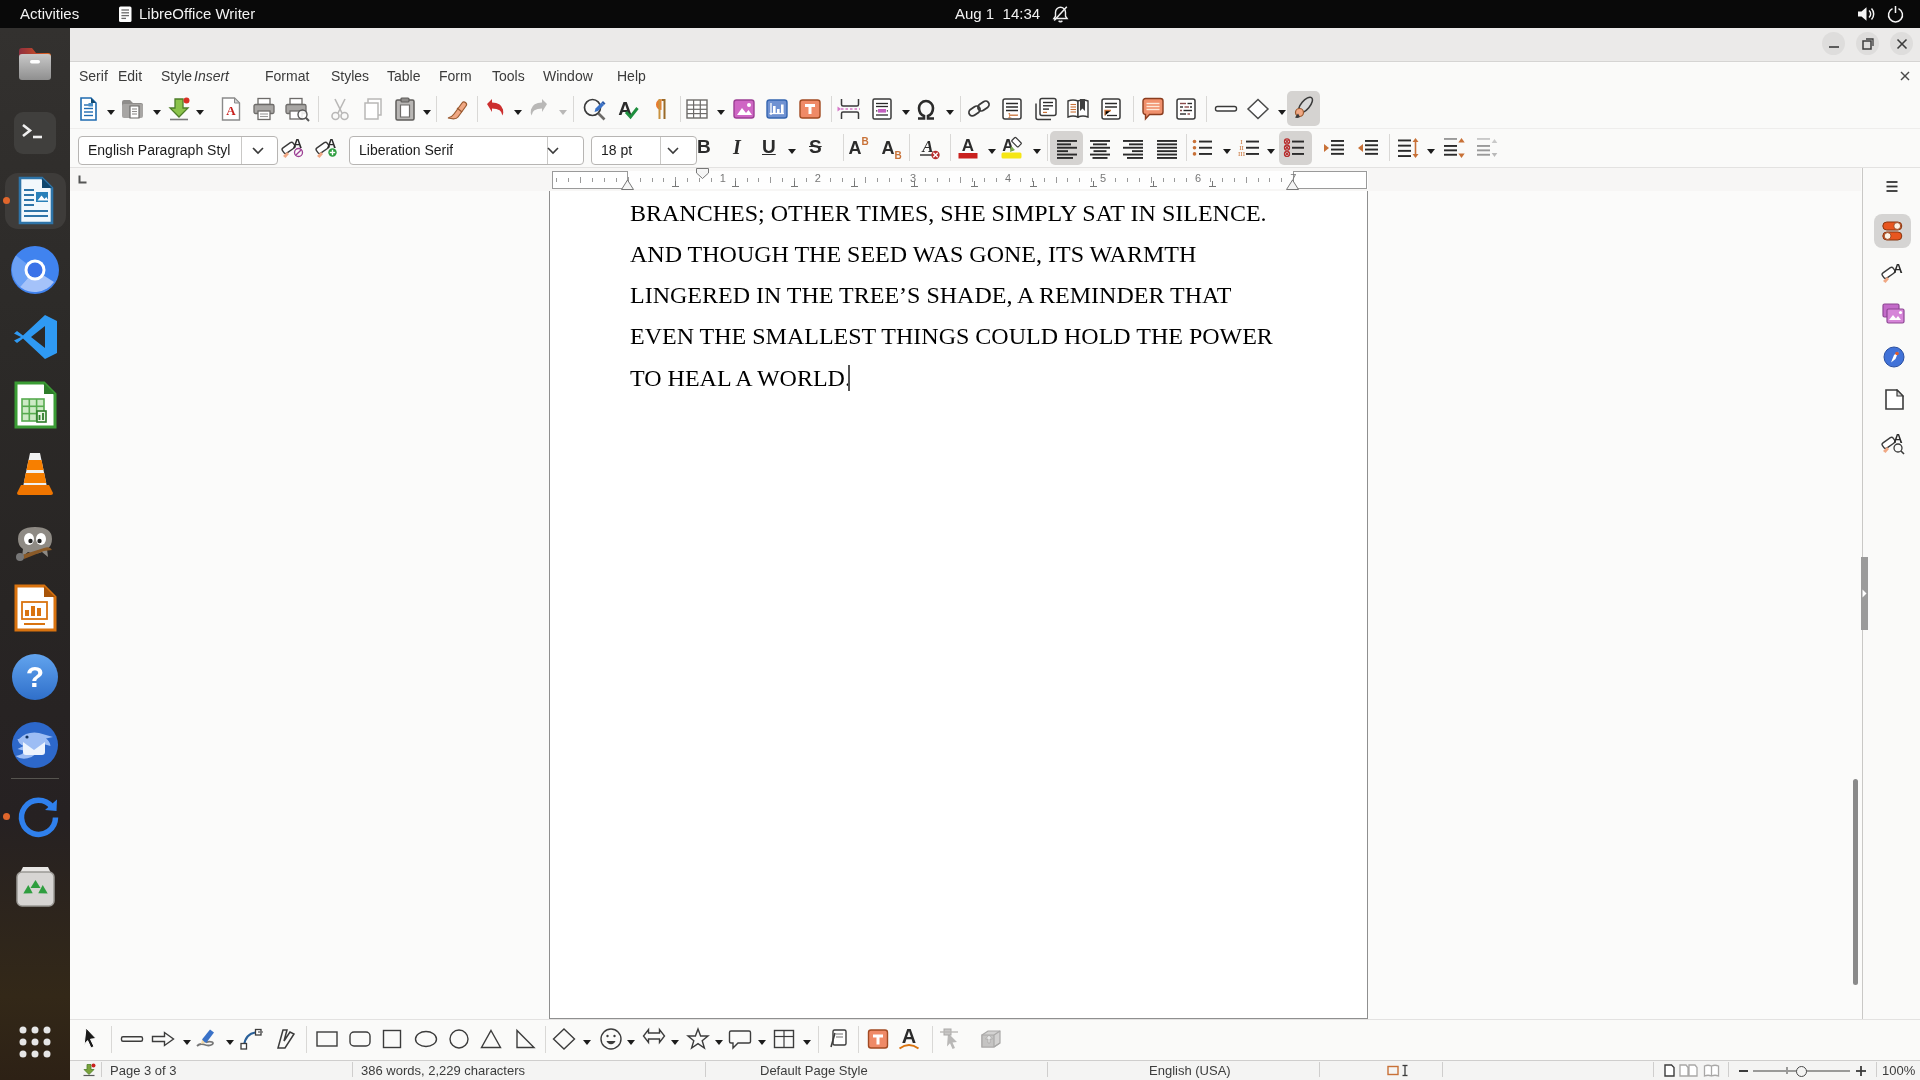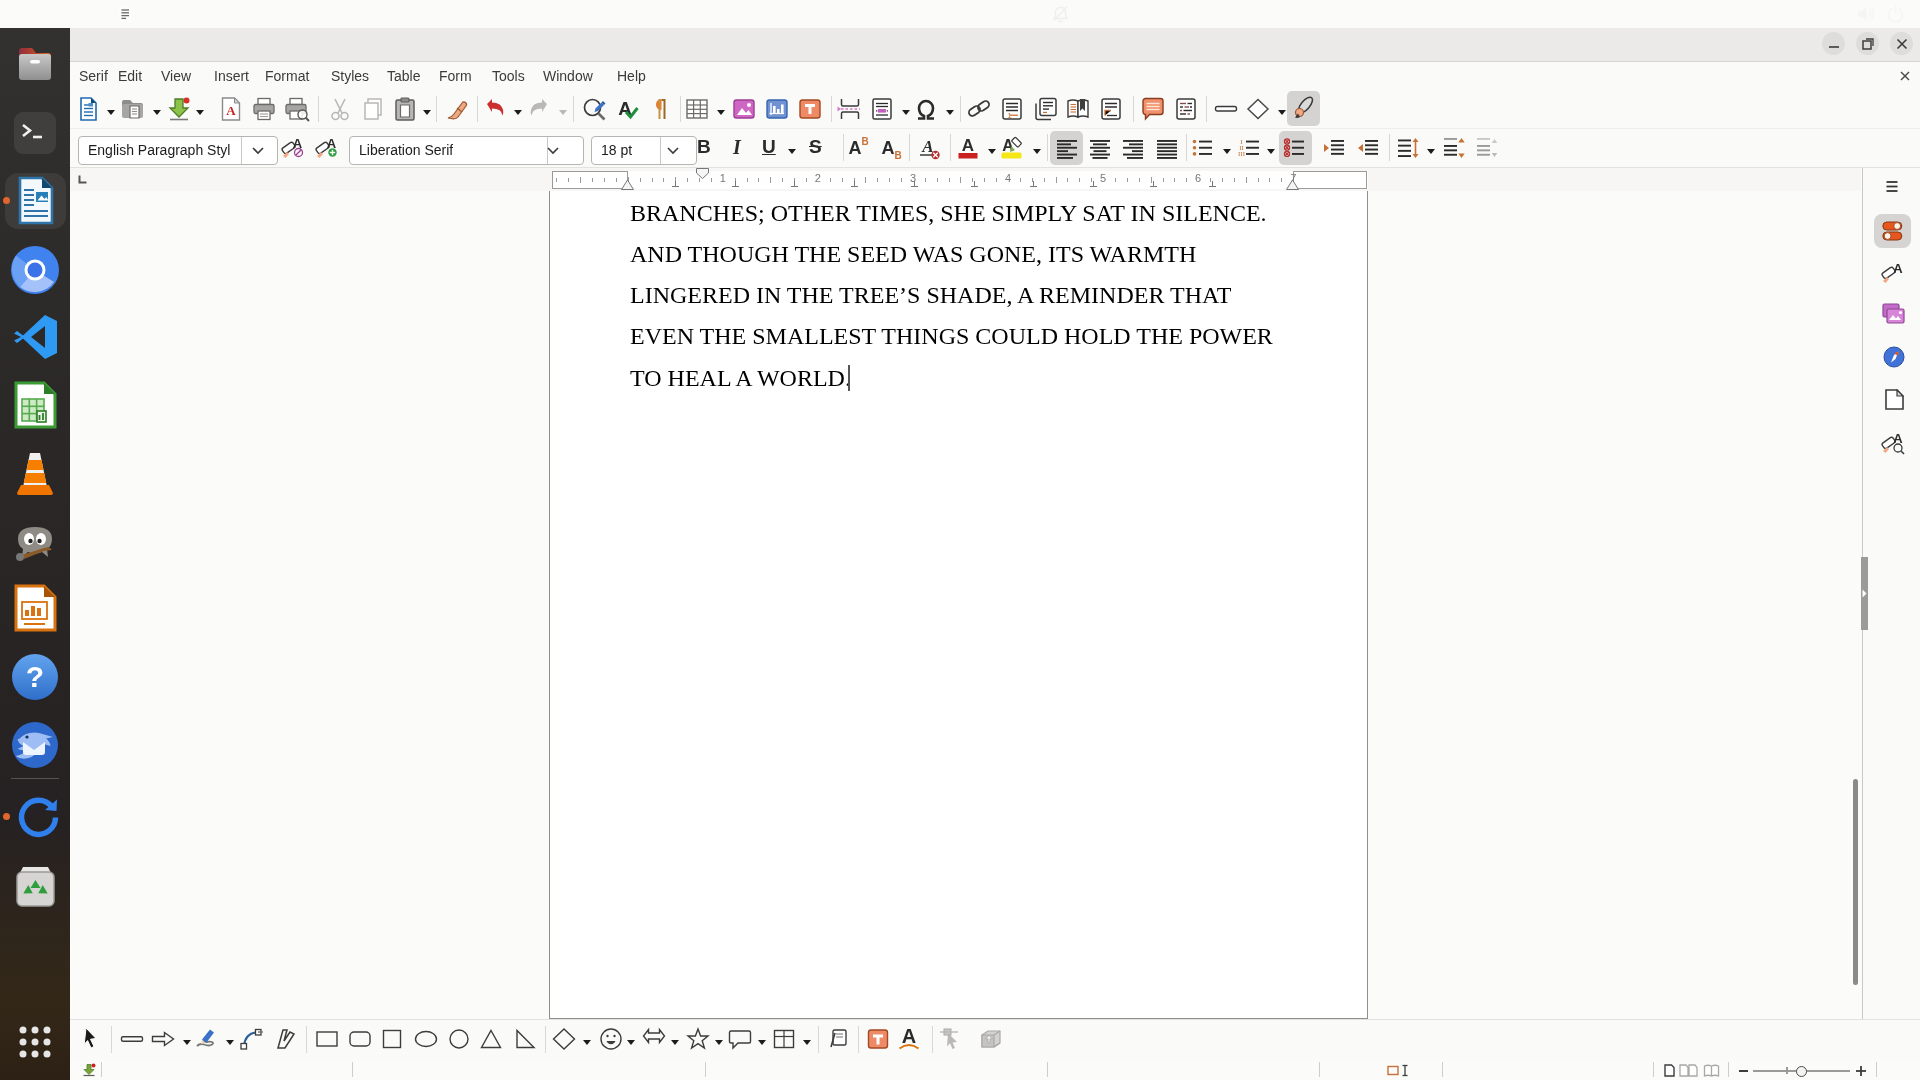--- a/index.html
+++ b/index.html
@@ -30,20 +30,25 @@
 #drawbar{position:absolute;left:70px;top:1019px;width:1850px;height:41px;background:#fafaf9;border-top:1px solid #e3e2e1}
 .dsep{position:absolute;top:1026px;width:1px;height:27px;background:#d9d8d6}
 #statusbar{position:absolute;left:70px;top:1060px;width:1850px;height:20px;background:#f4f4f3;border-top:1px solid #cfcecd;font-size:13px;color:#3c3c3c}
 #statusbar span{position:absolute;top:0;line-height:19px;white-space:nowrap}
 .ssep{position:absolute;top:1062px;width:1px;height:15px;background:#cfcecd}
 .dda{position:absolute;width:0;height:0;border-left:4px solid transparent;border-right:4px solid transparent;border-top:5px solid #1c1c1c}
 .dda.dis{border-top-color:#b9b8b7}
 </style></head><body>
 <div id="screen">
 
+<div id="topbar">
+<span class="itm" style="left:20px;">Activities</span>
+<span class="itm" style="left:139px;">LibreOffice Writer</span>
+<span class="itm" style="left:955px;">Aug 1&nbsp;&nbsp;14:34</span>
+</div>
 <svg class="abs" style="left:118px;top:6px" width="15" height="17" viewBox="0 0 15 17">
       <rect x="1" y="0.5" width="12.5" height="15.5" rx="1.5" fill="#fdfdfd"></rect>
       <g stroke="#6a6a6a" stroke-width="1.3">
         <line x1="3.4" y1="4" x2="11" y2="4"></line>
         <line x1="3.4" y1="6.8" x2="11" y2="6.8"></line>
         <line x1="3.4" y1="9.6" x2="11" y2="9.6"></line>
         <line x1="3.4" y1="12.4" x2="8" y2="12.4"></line>
       </g>
     </svg>
 <svg class="abs" style="left:1052px;top:5px" width="17" height="18" viewBox="0 0 17 18">
@@ -220,22 +225,22 @@
     </svg>
 <svg class="abs" style="left:1895px;top:37px" width="14" height="14" viewBox="0 0 14 14">
       <g stroke="#3c3c3c" stroke-width="1.6">
         <line x1="2.5" y1="2.5" x2="11.5" y2="11.5"></line>
         <line x1="11.5" y1="2.5" x2="2.5" y2="11.5"></line>
       </g>
     </svg>
 <div id="menubar">
       <span style="left:9px;">Serif</span>
       <span style="left:48px;">Edit</span>
-      <span style="left:91px;">View</span>
-      <span style="left:144px;">Insert</span>
+      <span style="left:91px;">Style</span>
+      <span style="left:124px;font-style:italic;">Insert</span>
       <span style="left:195px;">Format</span>
       <span style="left:261px;">Styles</span>
       <span style="left:317px;">Table</span>
       <span style="left:369px;">Form</span>
       <span style="left:422px;">Tools</span>
       <span style="left:473px;">Window</span>
       <span style="left:547px;">Help</span>
     </div>
 <svg class="abs" style="left:1899px;top:70px" width="12" height="12" viewBox="0 0 12 12">
       <g stroke="#4a4a4a" stroke-width="1.4">
@@ -947,20 +952,27 @@
 <svg class="abs" style="left:938px;top:1026px" width="26" height="26" viewBox="0 0 26 26">
       <path d="M10 7 L19 16 14.5 16.5 17 22 14.5 23 12 17.3 9 20.5 z" fill="#b9b8b7"></path>
       <rect x="6" y="3" width="7" height="6" fill="#c9c8c7" stroke="#a9a8a7" stroke-width="1"></rect>
       <line x1="2" y1="6" x2="20" y2="6" stroke="#b9b8b7" stroke-width="1.4"></line>
     </svg>
 <svg class="abs" style="left:978px;top:1026px" width="26" height="26" viewBox="0 0 26 26">
       <path d="M4 9 l6-4 h12 v12 l-6 4 H4 z" fill="#d3d2d1" stroke="#a9a8a7" stroke-width="1.2"></path>
       <path d="M4 9 h12 v12 H4 z M16 9 l6-4 M16 21 l6-4" fill="#c5c4c3" stroke="#a9a8a7" stroke-width="1.2"></path>
       <path d="M10 17 v-4 l-2.5 0 3.5-4 3.5 4 -2.5 0 v4 z" fill="#e8e8e8" stroke="#a9a8a7" stroke-width="0.8"></path>
     </svg>
+<div id="statusbar">
+      <span style="left:40px;">Page 3 of 3</span>
+      <span style="left:291px;">386 words, 2,229 characters</span>
+      <span style="left:690px;">Default Page Style</span>
+      <span style="left:1079px;">English (USA)</span>
+      <span style="left:1812px;">100%</span>
+    </div>
 <div class="ssep" style="left:100.5px"></div>
 <div class="ssep" style="left:352px"></div>
 <div class="ssep" style="left:705px"></div>
 <div class="ssep" style="left:1047px"></div>
 <div class="ssep" style="left:1319px"></div>
 <div class="ssep" style="left:1442px"></div>
 <div class="ssep" style="left:1653px"></div>
 <div class="ssep" style="left:1728px"></div>
 <div class="ssep" style="left:1876px"></div>
 <svg class="abs" style="left:82px;top:1063px" width="14" height="14" viewBox="0 0 14 14">

